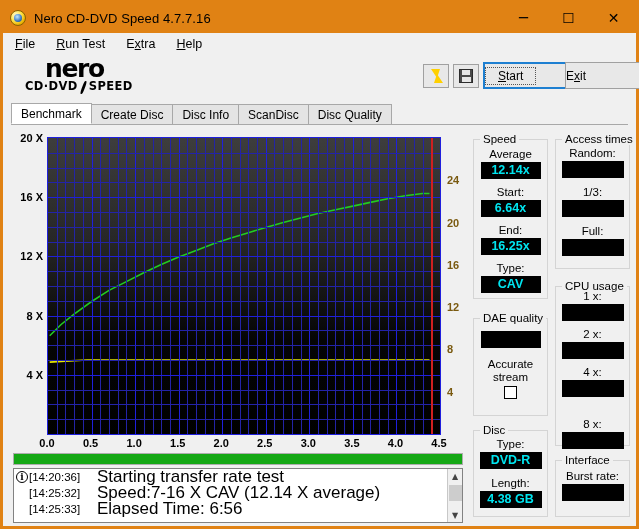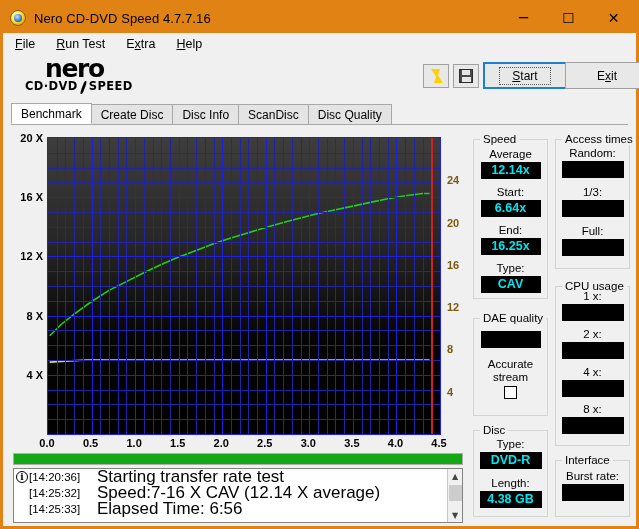--- a/index.html
+++ b/index.html
@@ -110,21 +110,21 @@
     border-bottom:9px solid #ffd000;
   }
   
   .ic-floppy{position:relative;width:14px;height:14px;background:#4a4a4a;border:1px solid #2c2c2c;box-sizing:border-box;}
   .ic-floppy:before{content:"";position:absolute;left:2px;top:0;width:8px;height:5px;background:#e6e6e6;}
   .ic-floppy:after{content:"";position:absolute;left:2px;bottom:0;width:9px;height:5px;background:#e6e6e6;}
   .btn-big{
     position:absolute;top:7px;height:27px;width:84px;
     font-size:12px;color:#000;background:#e8e8e8;
     border:1px solid #a0a0a0;box-sizing:border-box;
-    display:flex;align-items:center;justify-content:center;
+    display:flex;align-items:center;
   }
   .btn-big.start{left:480px;border:2px solid #1d7fd1;background:#e8e8e8;}
   .btn-big.start .inner{border:1px dotted #555;padding:1px 12px;}
   .btn-big.exit{left:562px;}
   .btn-big u{text-decoration:underline;}
 
   
   .tabstrip{
     position:absolute;left:8px;top:100px;width:617px;height:21px;
     border-bottom:1px solid #a8a8a8;display:flex;align-items:flex-end;
@@ -443,21 +443,21 @@
   </div>
 
   <div class="grp" style="left:552px;top:283px;width:75px;height:160px;">
     <div class="cap">CPU usage</div>
     <div class="fld-label" style="margin-top:3px;">1 x:</div>
     <div class="fld" style="width:62px;"></div>
     <div class="fld-label" style="margin-top:7px;">2 x:</div>
     <div class="fld" style="width:62px;"></div>
     <div class="fld-label" style="margin-top:7px;">4 x:</div>
     <div class="fld" style="width:62px;"></div>
-    <div class="fld-label" style="margin-top:6px;">8 x:</div>
+    <div class="fld-label" style="margin-top:21px;">8 x:</div>
     <div class="fld" style="width:62px;"></div>
   </div>
 
   <div class="grp" style="left:552px;top:457px;width:75px;height:57px;">
     <div class="cap">Interface</div>
     <div class="fld-label" style="margin-top:9px;">Burst rate:</div>
     <div class="fld" style="width:62px;"></div>
   </div>
 
 </div>

